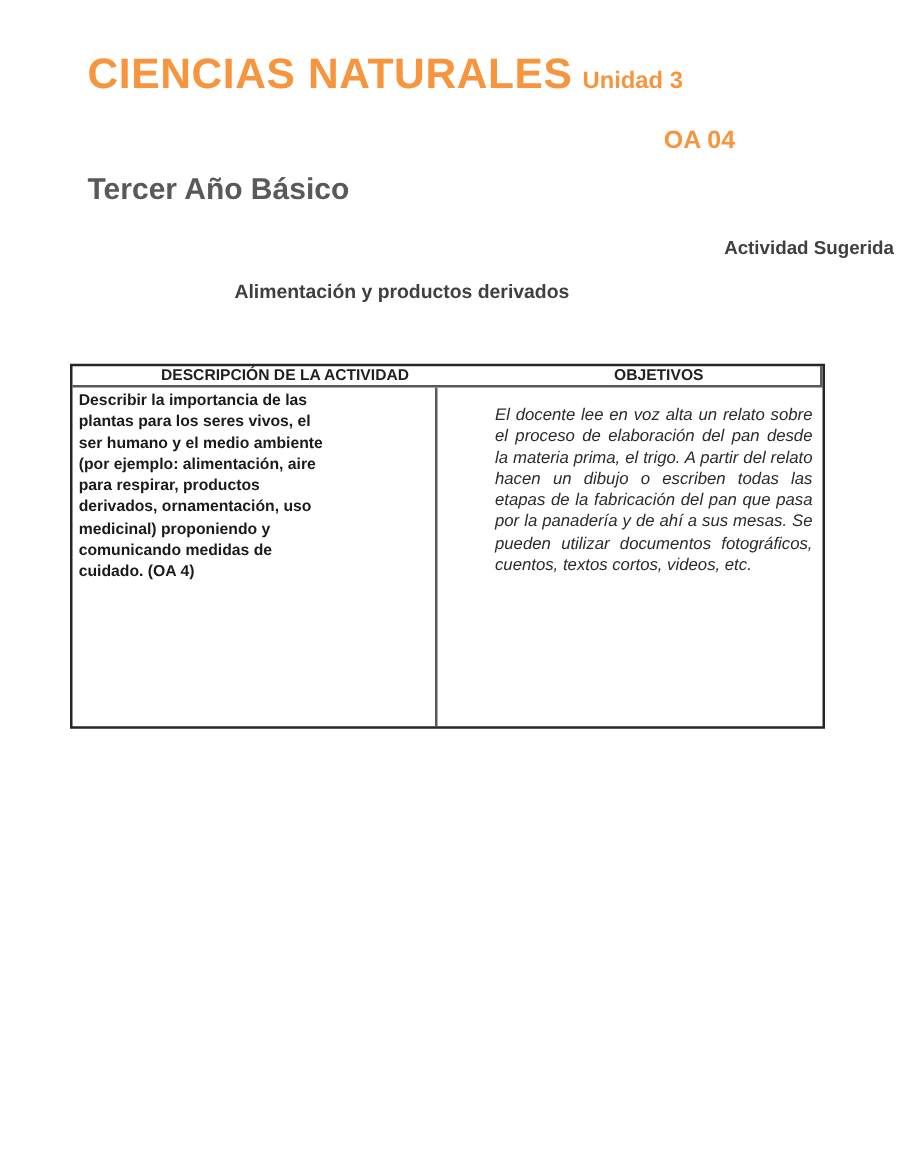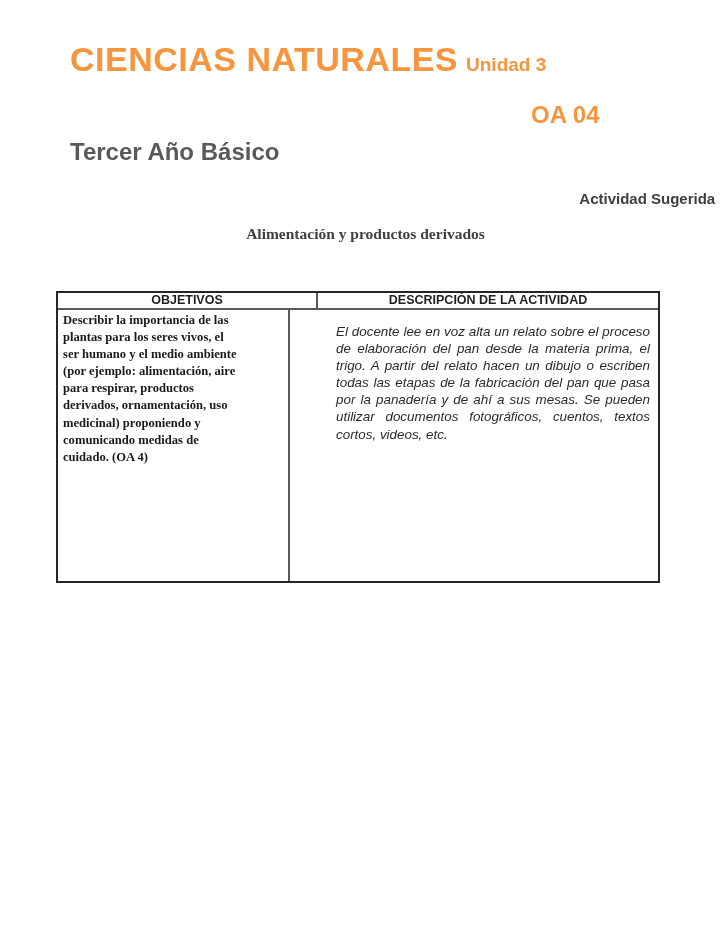--- a/index.html
+++ b/index.html
@@ -49,21 +49,21 @@
     color: #595959;
     white-space: nowrap;
     margin-top: 41px;
   }
   .oa-badge {
     position: absolute;
     left: 531px;
     top: 101px;
     font-family: "Liberation Sans", sans-serif;
     font-weight: bold;
-    font-size: 24px;
+    font-size: 20px;
     color: #F7953F;
     white-space: nowrap;
   }
 
   
   .activity-title {
     position: absolute;
     left: 0;
     top: 190px;
     width: 720px;
@@ -73,25 +73,24 @@
     font-size: 15px;
     color: #3F3F3F;
     padding-left: 24px;
   }
   .activity-subtitle {
     position: absolute;
     left: 0;
     top: 225px;
     width: 643px;
     text-align: center;
-    font-family: Liberation Serif, serif;
+    font-family: Liberation Sans, sans-serif;
     font-weight: bold;
     font-size: 15.5px;
     color: #3F3F3F;
-    padding-left: 44px;
   }
 
   
   .obj-table {
     position: absolute;
     left: 56px;
     top: 291px;
     width: 604px;
     height: 292px;
     box-sizing: border-box;
@@ -123,24 +122,24 @@
     flex: 1;
   }
   .body-row {
     display: flex;
     flex: 1 1 auto;
   }
   .body-cell {
     box-sizing: border-box;
   }
   .body-cell.left {
-    width: 232px;
+    width: 292px;
     border-right: 2px solid #595959;
     padding: 2px 4px 2px 5px;
-    font-family: Liberation Serif, serif;
+    font-family: Liberation Sans, sans-serif;
     font-weight: bold;
     font-size: 12.6px;
     line-height: 17.1px;
     color: #1A1A1A;
     white-space: pre-line;
   }
   .body-cell.right {
     flex: 1;
     padding: 13px 8px 0 46px;
     font-family: "Liberation Sans", sans-serif;
@@ -163,22 +162,22 @@
   <div class="grade-line">Tercer Año Básico</div>
 
   <div class="oa-badge">OA 04</div>
 
   <div class="activity-title">Actividad Sugerida Nº2</div>
 
   <div class="activity-subtitle">Alimentación y productos derivados</div>
 
   <div class="obj-table">
     <div class="head-row">
+      <div class="head-cell right">DESCRIPCIÓN DE LA ACTIVIDAD</div>
       <div class="head-cell left">OBJETIVOS</div>
-      <div class="head-cell right">DESCRIPCIÓN DE LA ACTIVIDAD</div>
     </div>
     <div class="body-row">
       <div class="body-cell left">Describir la importancia de las
 plantas para los seres vivos, el
 ser humano y el medio ambiente
 (por ejemplo: alimentación, aire
 para respirar, productos
 derivados, ornamentación, uso
 medicinal) proponiendo y
 comunicando medidas de

